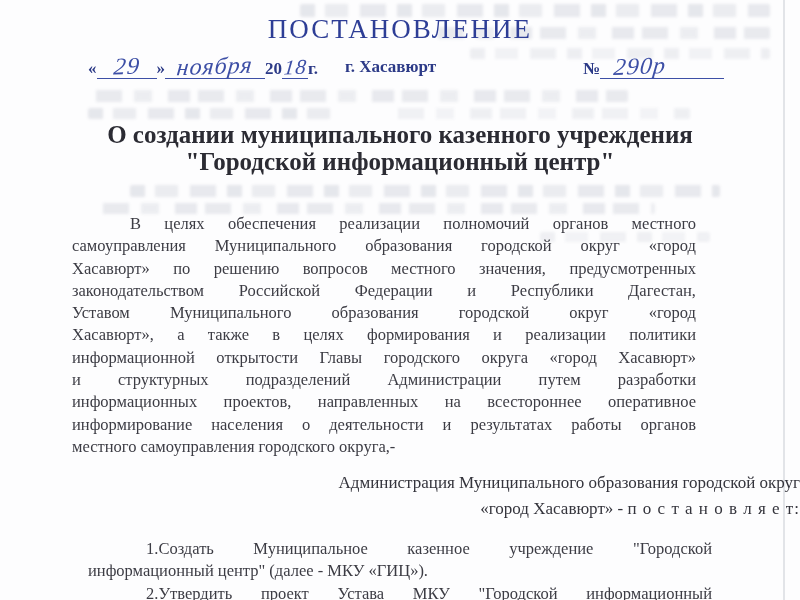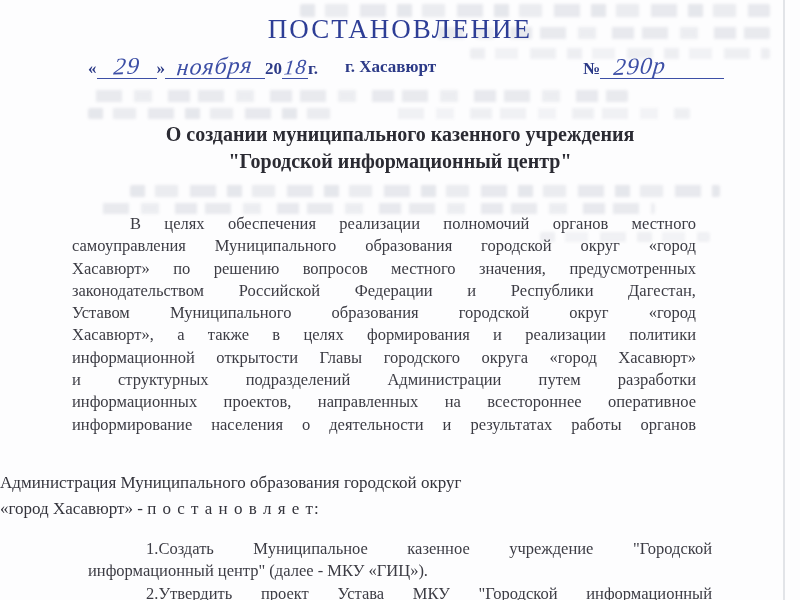--- a/index.html
+++ b/index.html
@@ -44,34 +44,34 @@
   }
   .hw-line { display:inline-block; border-bottom:1.5px solid #3d4fa6; text-align:center; }
   .u-day   { width:60px; }
   .u-month { width:100px; }
   .u-year  { width:26px; }
   .u-year .hw { font-size:21px; }
   .u-num   { width:110px; text-align:left; padding-left:14px; }
   
   .subject {
     position:absolute; top:121px; left:0; width:100%;
-    text-align:center; font-weight:bold; font-size:20px;
+    text-align:center; font-weight:bold; font-size:25px;
     line-height:27px; color:#2b2b33;
   }
   
   .preamble {
     position:absolute; top:213px; left:72px; width:624px;
     font-size:16.5px; line-height:22.3px;
   }
   .jline { text-align:justify; text-align-last:justify; }
   .indent { text-indent:58px; }
   .plain { text-align:left; }
   .intro {
     position:absolute; top:470px; left:0; width:100%;
-    text-align:left; font-size:17px; line-height:26px; color:#34343c;
+    text-align:right; font-size:17px; line-height:26px; color:#34343c;
   }
   .intro .verb { font-weight:normal; letter-spacing:1px; }
   .items {
     position:absolute; top:538px; left:88px; width:624px;
     font-size:16.5px; line-height:22.3px;
   }
 </style>
 </head>
 <body>
 
@@ -109,20 +109,21 @@
     <div class="jline indent">В целях обеспечения реализации полномочий органов местного</div>
     <div class="jline">самоуправления Муниципального образования городской округ «город</div>
     <div class="jline">Хасавюрт» по решению вопросов местного значения, предусмотренных</div>
     <div class="jline">законодательством Российской Федерации и Республики Дагестан,</div>
     <div class="jline">Уставом Муниципального образования городской округ «город</div>
     <div class="jline">Хасавюрт», а также в целях формирования и реализации политики</div>
     <div class="jline">информационной открытости Главы городского округа «город Хасавюрт»</div>
     <div class="jline">и структурных подразделений Администрации путем разработки</div>
     <div class="jline">информационных проектов, направленных на всестороннее оперативное</div>
     <div class="jline">информирование населения о деятельности и результатах работы органов</div>
+    <div class="plain">местного самоуправления городского округа,-</div>
   </div>
 
   <div class="intro">
     <div>Администрация Муниципального образования городской округ</div>
     <div><span>«город Хасавюрт» - </span><span class="verb">п о с т а н о в л я е т:</span></div>
   </div>
 
   <div class="items">
     <div class="jline indent">1.Создать Муниципальное казенное учреждение "Городской</div>
     <div class="plain">информационный центр" (далее - МКУ «ГИЦ»).</div>

